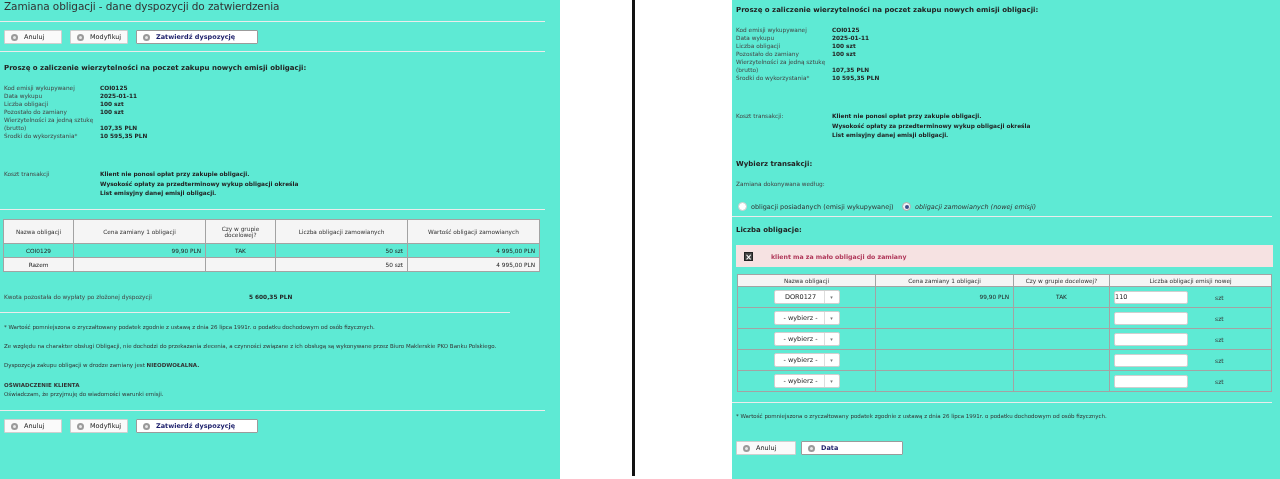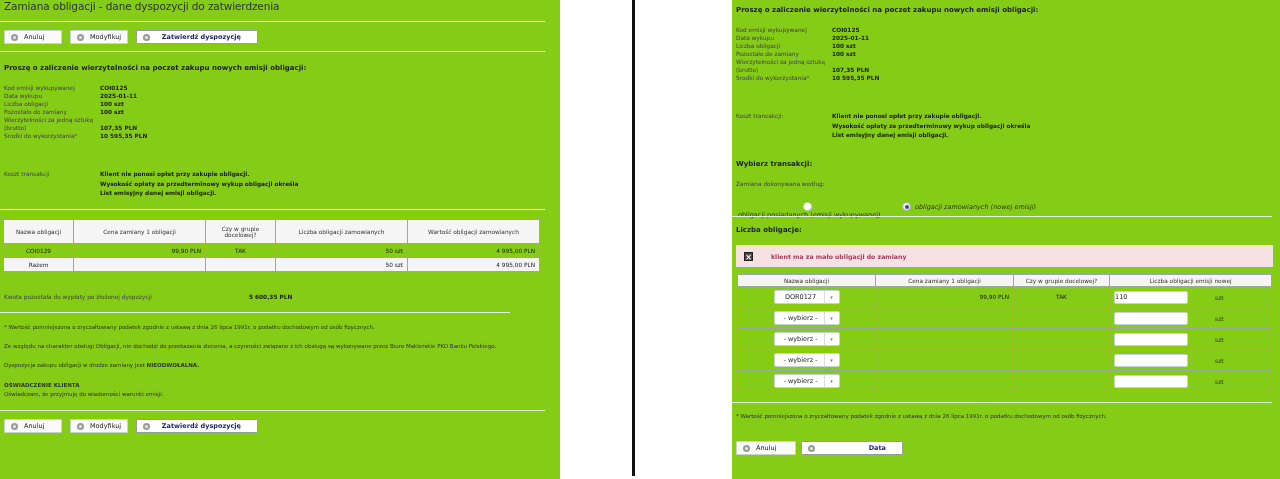--- a/index.html
+++ b/index.html
@@ -1,37 +1,37 @@
 <!DOCTYPE html>
 <html><head>
 <meta charset="utf-8">
 <style>
   * { box-sizing: border-box; margin: 0; padding: 0; }
   html, body { width: 1280px; height: 479px; overflow: hidden; background: #ffffff; }
   body { font-family: "DejaVu Sans", sans-serif; color: #222; font-size: 6.5px; position: relative; }
 
-  .panel { position: absolute; top: 0; height: 479px; background: #84cc16; overflow: hidden; }
+  .panel { position: absolute; top: 0; height: 479px; background: #5eead4; overflow: hidden; }
   .panel-left { left: 0; width: 560px; }
   .panel-right { left: 732px; width: 548px; }
 
   .divider { position: absolute; left: 632px; top: 0; width: 3px; height: 476px; background: #111; }
 
   .page-title { position: absolute; left: 4px; top: 0px; font-size: 10.5px; color: #333; letter-spacing: -0.1px; }
 
   .hline { position: absolute; height: 1px; background: #ececec; }
 
   .btn-row { position: absolute; display: flex; gap: 8px; }
   .btn { height: 14px; border: 1px solid #cfcfcf; background: #fafafa; border-radius: 1px;
          display: flex; align-items: center; font-size: 6.5px; color: #222; cursor: pointer; }
   .btn .ico { width: 7px; height: 7px; border-radius: 50%; background: #9a9a9a; margin-left: 6px; margin-right: 6px;
               display: inline-flex; align-items: center; justify-content: center; }
   .btn .ico::after { content: ""; width: 3px; height: 3px; border-radius: 50%; background: #e8e8e8; }
   .btn .lbl { flex: 1; text-align: left; }
   .btn.primary { border-color: #9b9b9b; background: #fff; }
-  .btn.primary .lbl { text-align: right; color: #1c1f6b; font-weight: bold; padding-right: 16px; }
+  .btn.primary .lbl { text-align: left; color: #1c1f6b; font-weight: bold; padding-right: 16px; }
 
   .section-head { position: absolute; font-size: 7px; font-weight: bold; color: #222; }
 
   .kv { position: absolute; font-size: 5.8px; line-height: 8px; }
   .kv .row { display: flex; }
   .kv .k { width: 96px; color: #444; }
   .kv .v { font-weight: bold; color: #222; }
 
   .cost { position: absolute; font-size: 5.8px; line-height: 9.5px; display: flex; }
   .cost .k { width: 96px; color: #444; }
@@ -235,21 +235,21 @@
     <div class="v">
       <div>Klient nie ponosi opłat przy zakupie obligacji.</div>
       <div>Wysokość opłaty za przedterminowy wykup obligacji określa</div>
       <div>List emisyjny danej emisji obligacji.</div>
     </div>
   </div>
 
   <div class="section-head" style="left:4px;top:160px;">Wybierz transakcji:</div>
   <div class="crit-label" style="left:4px;top:181px;">Zamiana dokonywana według:</div>
 
-  <div class="radio-row" style="left:6px;top:202px;flex-direction:column;">
+  <div class="radio-row" style="left:6px;top:202px;">
     <span class="radio"></span>
     <span>obligacji posiadanych (emisji wykupywanej)</span>
   </div>
   <div class="radio-row" style="left:170px;top:202px;font-style:italic;">
     <span class="radio on"></span>
     <span>obligacji zamowianych (nowej emisji)</span>
   </div>
 
   <div class="hline" style="left:0;top:216px;width:540px;"></div>
 

